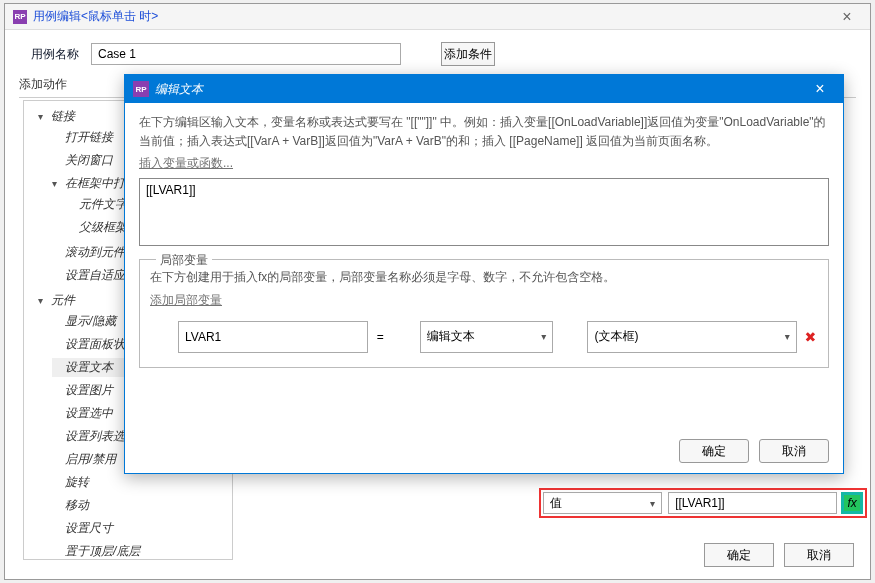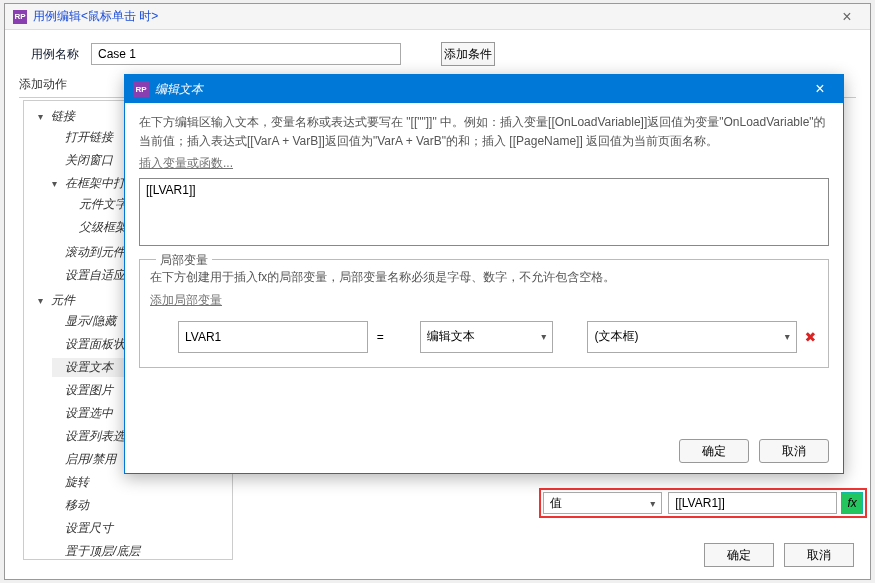--- a/index.html
+++ b/index.html
@@ -24,21 +24,21 @@
 .tree li { padding: 2px 0; color: #333; white-space: nowrap; }
 .tree .node { display: flex; align-items: center; cursor: pointer; }
 .tree .arrow { width: 10px; display: inline-block; color: #555; font-size: 10px; }
 .tree .label { padding: 1px 3px; font-style: italic; }
 .tree .highlighted { background: #efefef; }
 
 .value-bar { position: absolute; left: 534px; top: 484px; width: 328px; height: 30px; border: 2px solid #e33; display: flex; align-items: center; padding: 0 2px; background: #fff; }
 .value-bar .sel { height: 22px; border: 1px solid #aaa; background: #fff; display: flex; align-items: center; justify-content: space-between; padding: 0 6px; }
 .value-bar .sel1 { width: 120px; margin-right: 6px; }
 .value-bar .txt { flex: 1; height: 22px; border: 1px solid #aaa; padding: 0 6px; }
-.value-bar .fx { width: 22px; height: 22px; border: 1px solid #14b8a6; background: #22c55e; display: flex; align-items: center; justify-content: center; margin-left: 4px; font-style: italic; cursor: pointer; }
+.value-bar .fx { width: 22px; height: 22px; border: 3px solid #14b8a6; background: #22c55e; display: flex; align-items: center; justify-content: center; margin-left: 4px; font-style: italic; cursor: pointer; }
 
 .main-footer { position: absolute; right: 16px; bottom: 12px; display: flex; gap: 10px; }
 .main-footer .btn { width: 70px; justify-content: center; }
 
 
 .modal { position: absolute; left: 124px; top: 74px; width: 720px; height: 400px; background: #fff; border: 1px solid #0078d7; box-shadow: 0 4px 16px rgba(0,0,0,.3); }
 .modal-titlebar { height: 28px; background: #0078d7; color: #fff; display: flex; align-items: center; padding: 0 8px; }
 .modal-titlebar .rp-icon { width: 16px; height: 16px; background: #8a3fb0; color: #fff; font-size: 8px; display: inline-flex; align-items: center; justify-content: center; margin-right: 6px; font-weight: bold; }
 .modal-titlebar .title { flex: 1; font-style: italic; }
 .modal-titlebar .close { width: 30px; text-align: center; font-size: 16px; cursor: pointer; }

